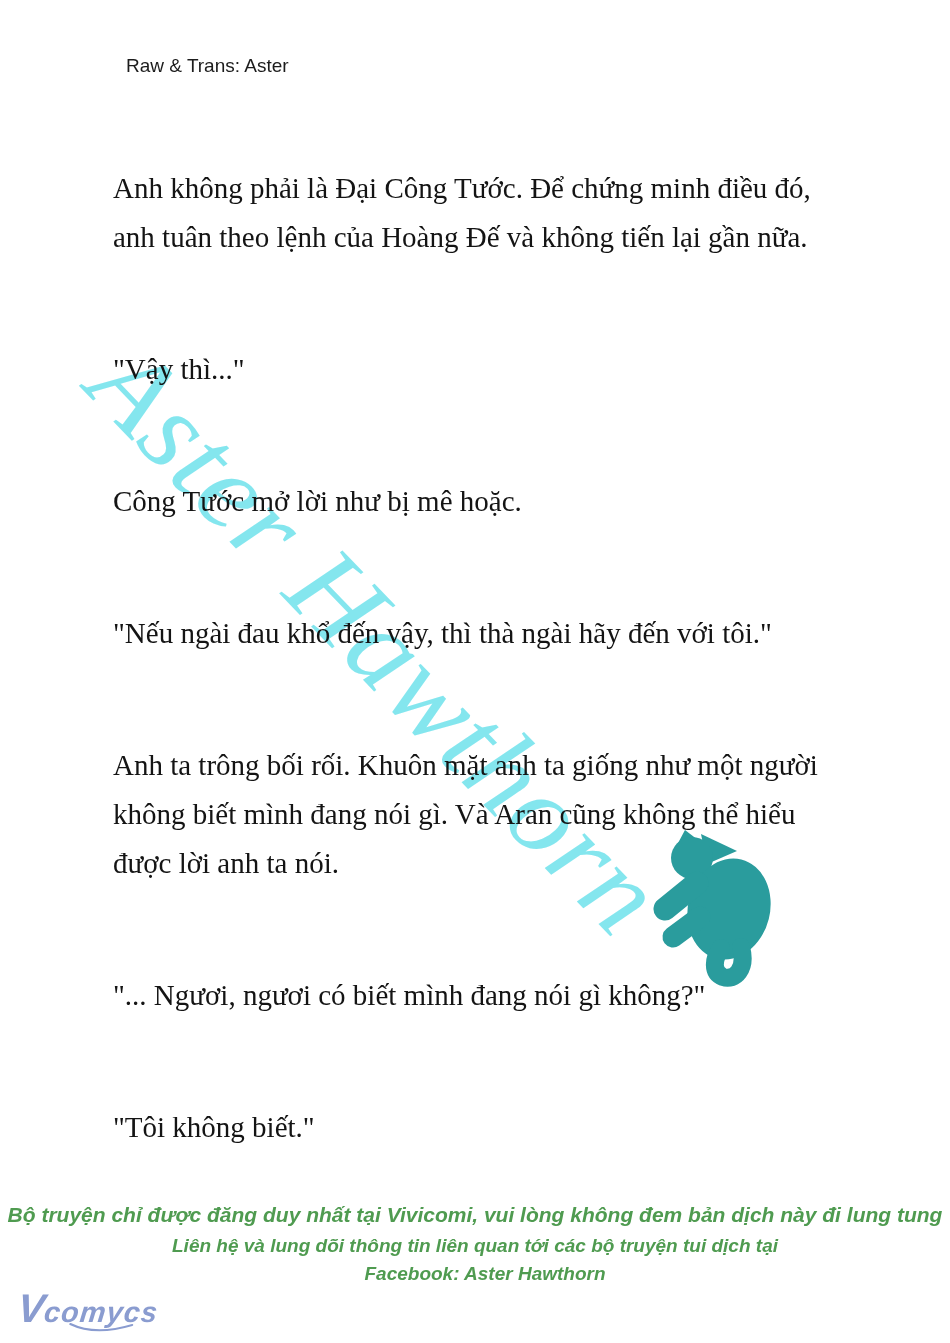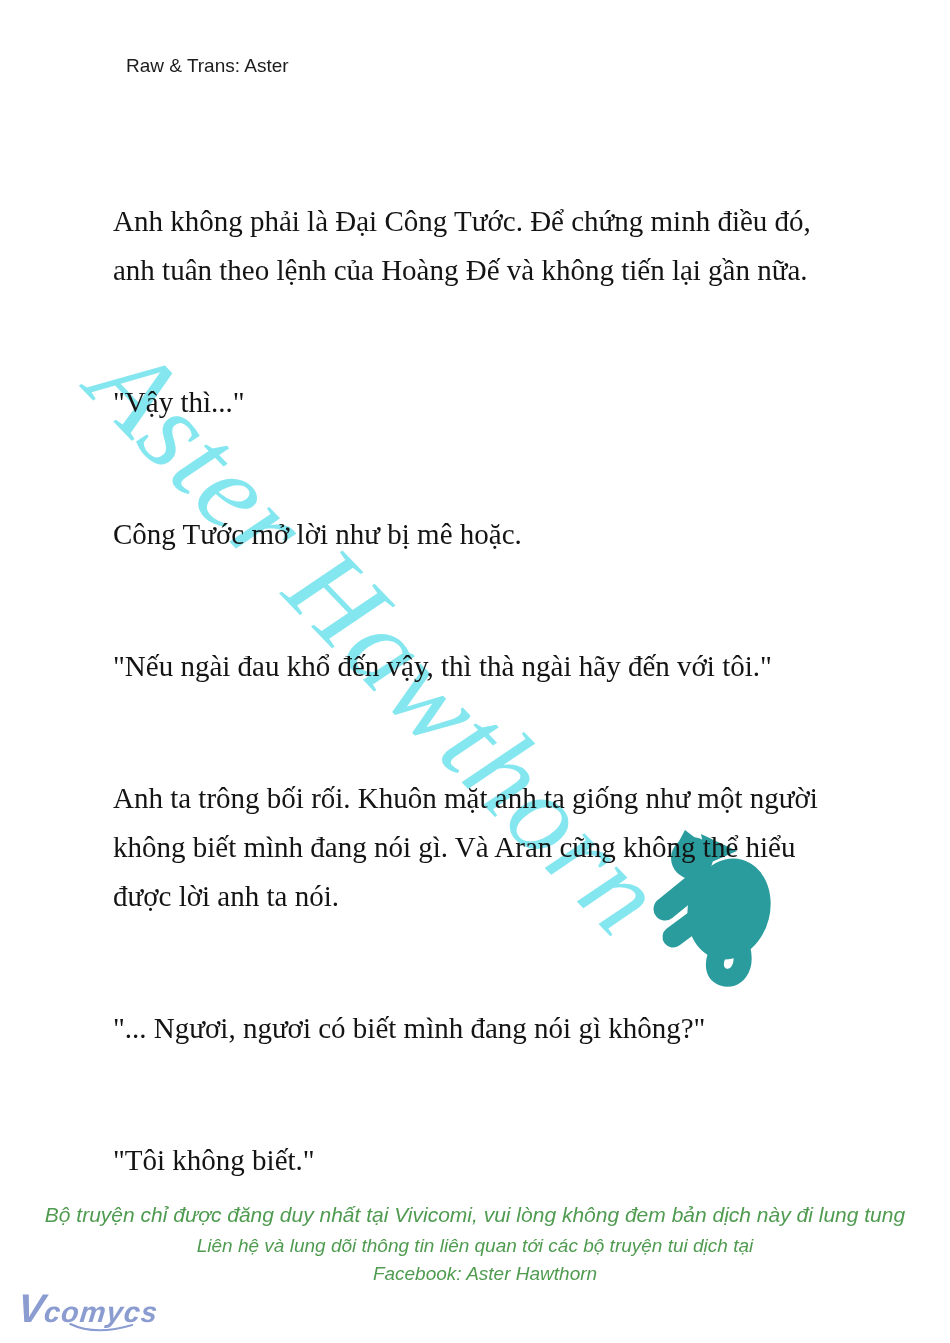--- a/index.html
+++ b/index.html
@@ -50,40 +50,40 @@
     font-family: "Liberation Sans", sans-serif;
     font-size: 19px;
     color: #1c1c1c;
     z-index: 3;
   }
 
   
   .content {
     position: absolute;
     left: 113px;
-    top: 197px;
+    top: 164px;
     width: 732px;
     z-index: 3;
     font-size: 29px;
     color: #141414;
   }
   .content p {
     line-height: 49px;
     margin-bottom: 83px;
   }
 
   
   .footer {
     position: absolute;
     left: 0;
     top: 1199px;
     width: 100%;
     text-align: center;
     font-family: "Liberation Sans", sans-serif;
-    font-weight: normal;
+    font-weight: bold;
     font-style: italic;
     color: var(--footer-color, #4f9b50);
     z-index: 3;
   }
   .footer .f1 { font-size: 21px; line-height: 32px; }
   .footer .f2 { font-size: 19px; line-height: 29px; }
   .footer .f3 { font-size: 19px; line-height: 27px; padding-left: 20px; }
 
   
   .logo {

